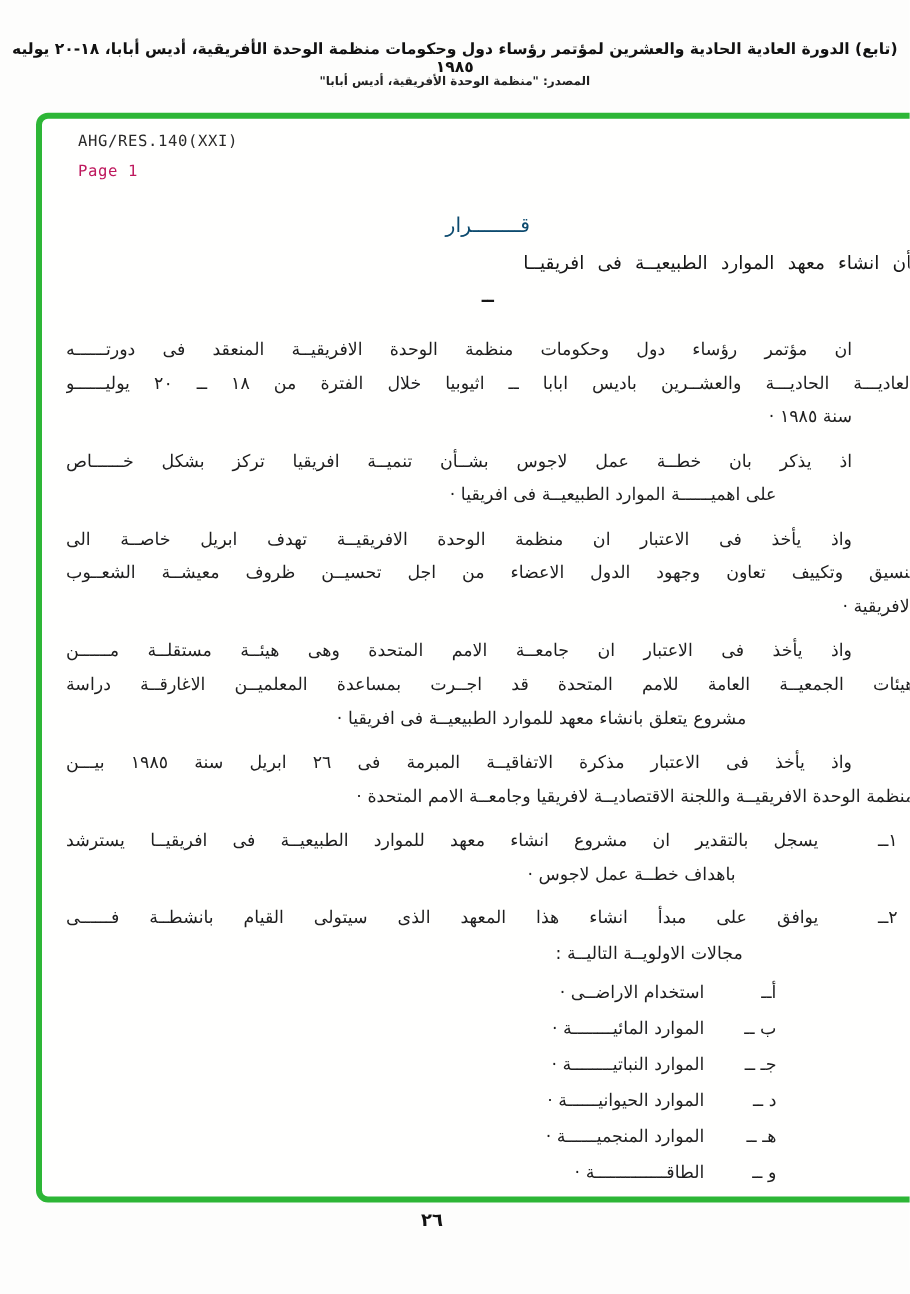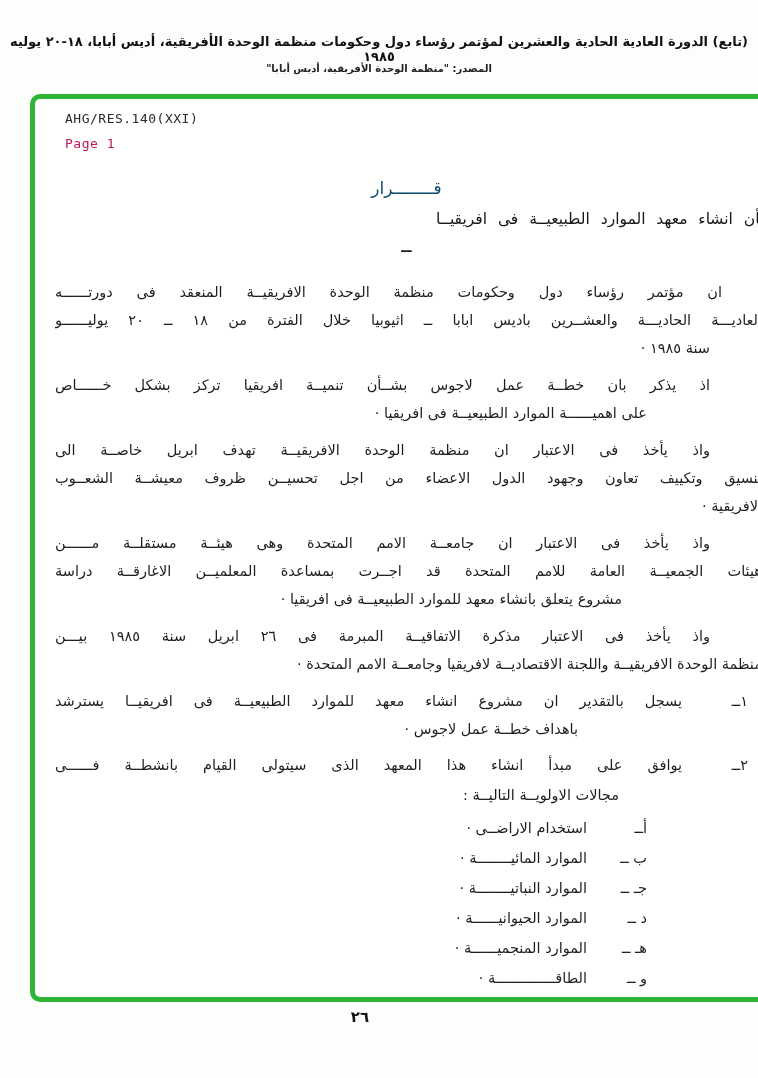--- a/index.html
+++ b/index.html
@@ -97,21 +97,21 @@
     <div class="docref">AHG/RES.140(XXI)</div>
     <div class="pagelabel">Page 1</div>
 
     <div class="title">قــــــــرار</div>
     <div class="subtitle">بشأن انشاء معهد الموارد الطبيعيــة فى افريقيــا</div>
     <div class="divider">ــ</div>
 
     <div class="bodytext">
 
       <div class="para">
-        <div class="line" style="margin-right:40px">ان مؤتمر رؤساء دول وحكومات منظمة الوحدة الافريقيــة المنعقد فى دورتــــــه</div>
+        <div class="line" style="margin-right:52px">ان مؤتمر رؤساء دول وحكومات منظمة الوحدة الافريقيــة المنعقد فى دورتــــــه</div>
         <div class="line">العاديـــة الحاديـــة والعشــرين باديس ابابا ــ اثيوبيا خلال الفترة من ١٨ ــ ٢٠ يوليــــــو</div>
         <div class="line right" style="margin-right:52px">سنة ١٩٨٥ ·</div>
       </div>
 
       <div class="para">
         <div class="line" style="margin-right:52px">اذ يذكر بان خطــة عمل لاجوس بشــأن تنميــة افريقيا تركز بشكل خــــــاص</div>
         <div class="line right" style="margin-right:115px">على اهميــــــة الموارد الطبيعيــة فى افريقيا ·</div>
       </div>
 
       <div class="para">
@@ -127,21 +127,21 @@
       </div>
 
       <div class="para">
         <div class="line" style="margin-right:52px">واذ يأخذ فى الاعتبار مذكرة الاتفاقيــة المبرمة فى ٢٦ ابريل سنة ١٩٨٥ بيـــن</div>
         <div class="line right">منظمة الوحدة الافريقيــة واللجنة الاقتصاديــة لافريقيا وجامعــة الامم المتحدة ·</div>
       </div>
 
       <div class="op">
         <span class="opnum">١ــ</span>
         <div class="line">يسجل بالتقدير ان مشروع انشاء معهد للموارد الطبيعيــة فى افريقيــا يسترشد</div>
-        <div class="line right" style="margin-right:104px">باهداف خطــة عمل لاجوس ·</div>
+        <div class="line right" style="margin-right:69px">باهداف خطــة عمل لاجوس ·</div>
       </div>
 
       <div class="op tight">
         <span class="opnum">٢ــ</span>
         <div class="line">يوافق على مبدأ انشاء هذا المعهد الذى سيتولى القيام بانشطــة فــــــى</div>
       </div>
       <div class="cont">مجالات الاولويــة التاليــة :</div>
 
       <div class="areas">
         <div class="area">

